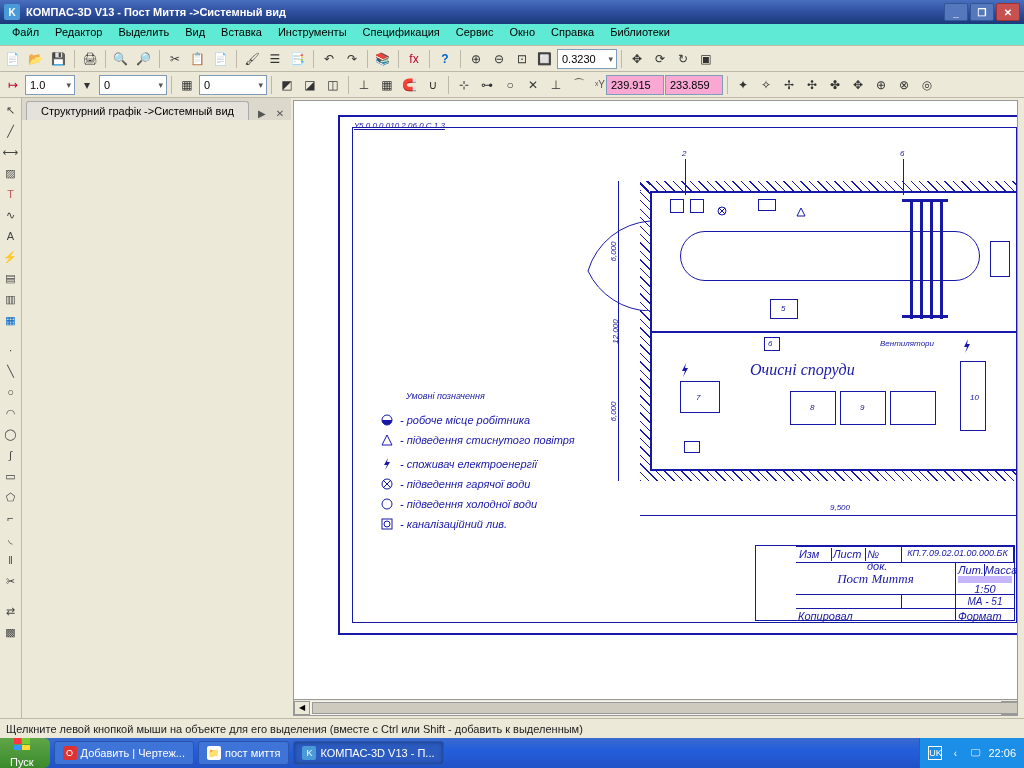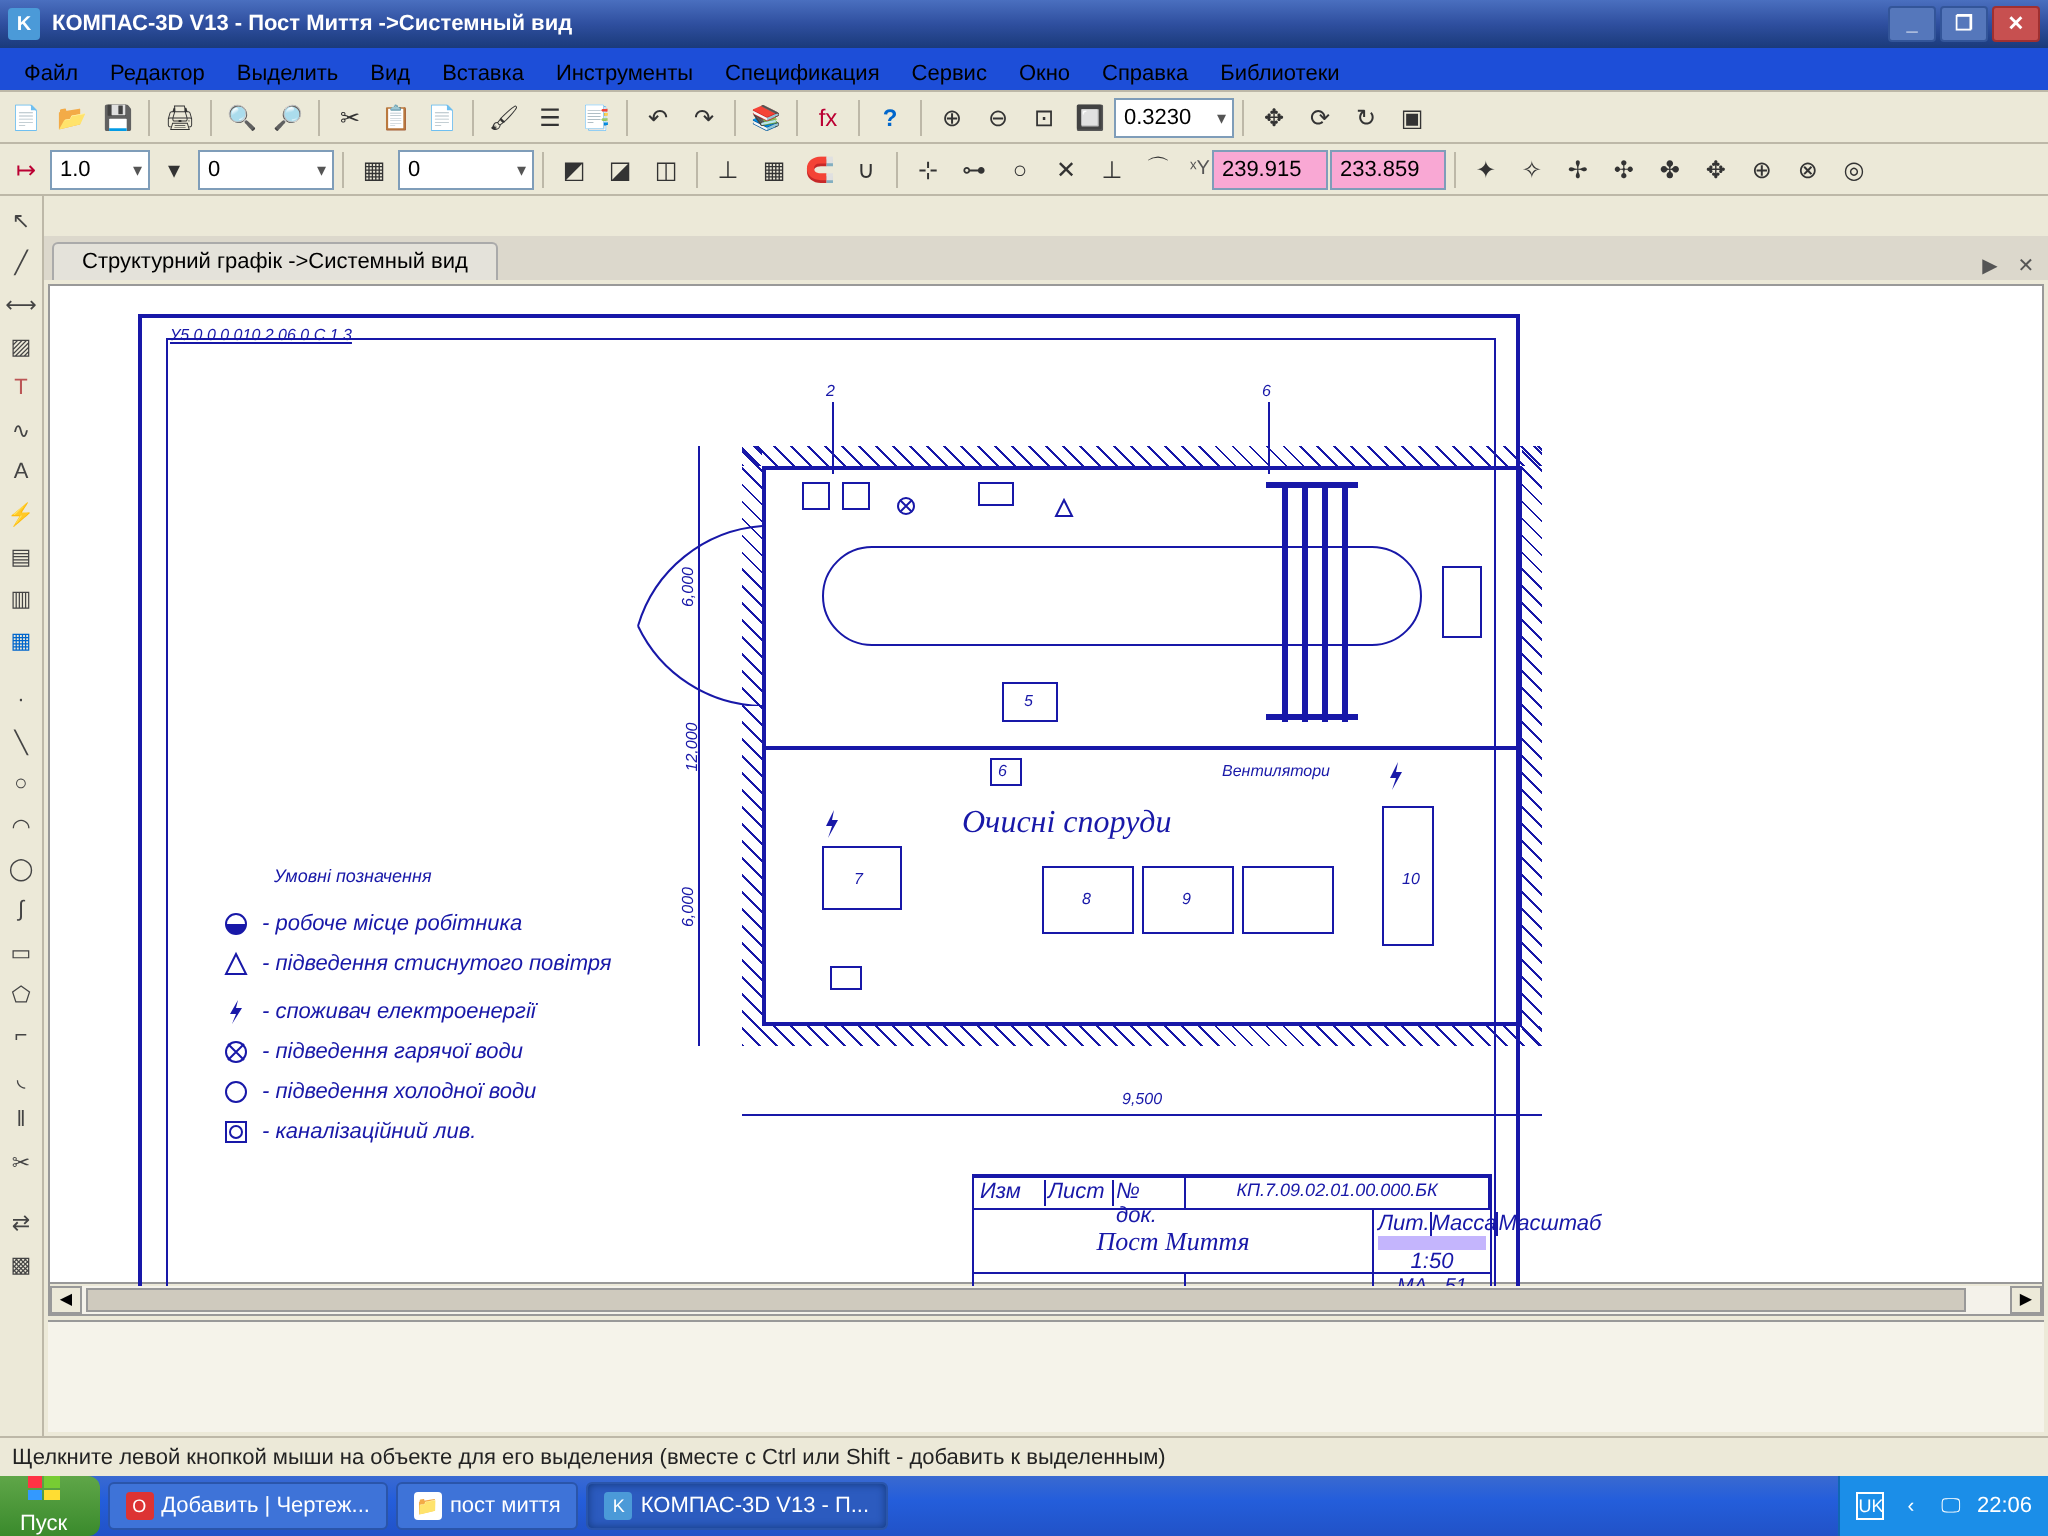--- a/index.html
+++ b/index.html
@@ -2,54 +2,54 @@
 <html><head>
 <meta charset="utf-8">
 <style>
 * { margin:0; padding:0; box-sizing:border-box; font-family:Tahoma,Arial,sans-serif; font-size:11px; }
 body { width:1024px; height:768px; background:#ece9d8; overflow:hidden; display:flex; flex-direction:column; }
 .titlebar { height:24px; background:linear-gradient(#4a6fbf,#2f4f9f 50%,#1a3a7a); color:#fff; display:flex; align-items:center; padding:0 4px; font-weight:bold; }
 .titlebar .app-icon { width:16px; height:16px; background:#4b9ad8; border-radius:2px; margin-right:6px; display:inline-flex; align-items:center; justify-content:center; color:#fff; font-size:10px; }
 .titlebar .spacer { flex:1; }
 .titlebar .winbtn { width:24px; height:18px; background:#5577bb; border:1px solid #335599; margin-left:2px; display:flex; align-items:center; justify-content:center; color:#fff; font-size:10px; border-radius:2px; cursor:pointer; }
 .titlebar .winbtn.close { background:#c75050; border-color:#a03030; }
-.menubar { height:22px; background:#1d4ed8; display:flex; align-items:flex-end; padding:0 4px; border-bottom:1px solid #bdb8a8; }
+.menubar { height:22px; background:#5eead4; display:flex; align-items:flex-start; padding:0 4px; border-bottom:1px solid #bdb8a8; }
 .menubar .menu { padding:2px 8px; cursor:pointer; }
 .toolbarrow { height:26px; background:#ece9d8; display:flex; align-items:center; padding:0 2px; border-bottom:1px solid #bdb8a8; gap:1px; }
 .tbtn { width:22px; height:22px; display:flex; align-items:center; justify-content:center; border:1px solid transparent; cursor:pointer; font-size:12px; color:#333; }
 .tsep { width:1px; height:18px; background:#bdb8a8; margin:0 3px; }
 .tcombo { height:20px; border:1px solid #7f9db9; background:#fff; padding:0 16px 0 4px; display:flex; align-items:center; position:relative; min-width:60px; font-size:11px; }
 .tcombo::after { content:"▾"; position:absolute; right:3px; font-size:9px; color:#555; }
 .tinput { height:20px; border:1px solid #7f9db9; background:#f9a8d4; padding:0 4px; width:58px; font-size:11px; }
 .content-area { flex:1; display:flex; min-height:0; }
 .lefttools { width:22px; background:#ece9d8; border-right:1px solid #bdb8a8; display:flex; flex-direction:column; gap:1px; padding:2px 0; }
 .lefttools .lt { width:20px; height:20px; margin:0 auto; display:flex; align-items:center; justify-content:center; cursor:pointer; font-size:11px; color:#444; }
 .lefttools .ltsep { height:8px; }
-.rightcol { flex:1; display:flex; flex-direction:column;margin-top:20px; }
+.rightcol { flex:1; display:flex; flex-direction:row; }
 .tabbar { height:22px; background:#dcd8cc; display:flex; align-items:flex-end; padding:0 4px; }
 .tab { padding:3px 14px; background:#e4e2da; border:1px solid #aaa; border-bottom:none; border-radius:3px 3px 0 0; margin-right:2px; cursor:pointer; font-size:11px; }
 .tab.active { background:#ffb347; font-weight:bold; }
 .tabbar .tabspacer { flex:1; }
 .tabxbtn { width:14px; height:14px; display:flex; align-items:center; justify-content:center; cursor:pointer; font-size:10px; color:#555; margin-left:4px; }
 .canvas-outer { flex:1; background:#fff; border:1px solid #999; margin:2px; display:flex; flex-direction:column; position:relative; overflow:hidden; }
 .canvas { flex:1; background:#fff; position:relative; }
 .drawing-frame { position:absolute; left:44px; top:14px; width:691px; height:520px; border:2px solid #1818a8; }
 .drawing-inner { position:absolute; left:12px; top:10px; right:10px; bottom:10px; border:1px solid #1818a8; }
 .title-code { position:absolute; left:14px; top:4px; font-size:8px; color:#1818a8; font-style:italic; text-decoration:underline; }
 .room-outer { position:absolute; left:300px; top:64px; width:400px; height:300px; }
 .hatch { position:absolute; background:repeating-linear-gradient(45deg,#1818a8 0 1px,transparent 1px 6px); }
 .bluebox { position:absolute; border:1.5px solid #1818a8; }
 .blueline { position:absolute; background:#1818a8; }
 .dim-line { position:absolute; border-top:1px solid #1818a8; }
 .dim-line-v { position:absolute; border-left:1px solid #1818a8; }
 .dim-text { position:absolute; font-size:8px; color:#1818a8; font-style:italic; }
 .room-label { position:absolute; font-style:italic; font-family:"Times New Roman",serif; color:#1818a8; font-size:16px; }
 .legend-title { position:absolute; font-style:italic; color:#1818a8; font-size:9px; }
 .legend-row { position:absolute; display:flex; align-items:center; gap:6px; font-size:8px; font-style:italic; color:#1818a8; }
-.titleblock { position:absolute; right:12px; bottom:12px; width:260px; height:76px; border:1.5px solid #1818a8; font-size:8px; color:#1818a8; font-style:italic; }
+.titleblock { position:absolute; right:12px; bottom:12px; width:260px; height:76px; border:1.5px solid #1818a8; font-size:8px; color:#1818a8; font-style:italic;padding-left:40px; }
 .titleblock .trow { border-top:1px solid #1818a8; display:flex; height:14px; }
 .titleblock .tcell { border-right:1px solid #1818a8; padding:1px 2px; }
 .hscroll { height:16px; background:#ece9d8; border-top:1px solid #999; display:flex; align-items:center; }
 .hscroll .sc-btn { width:16px; height:14px; background:#ece9d8; border:1px solid #999; display:flex; align-items:center; justify-content:center; font-size:8px; cursor:pointer; }
 .hscroll .sc-track { flex:1; height:14px; background:#f4f2ea; position:relative; }
 .hscroll .sc-thumb { position:absolute; height:12px; top:1px; background:#cfcabe; border:1px solid #999; }
 .proppanel { height:56px; background:#f5f3ea; border-top:1px solid #999; margin:0 2px 2px 2px; }
 .statusbar { height:20px; background:#ece9d8; border-top:1px solid #bdb8a8; display:flex; align-items:center; padding:0 6px; font-size:11px; color:#222; }
 .taskbar { height:30px; background:linear-gradient(#3a6ad0,#245edb 40%,#2152c7); display:flex; align-items:center; }
 .startbtn { height:30px; background:linear-gradient(#5fa648,#3a8a2c); color:#fff; font-weight:normal; padding:0 16px 0 10px; display:flex; align-items:center; border-radius:0 6px 6px 0; cursor:pointer; gap:6px;flex-direction:column; }

